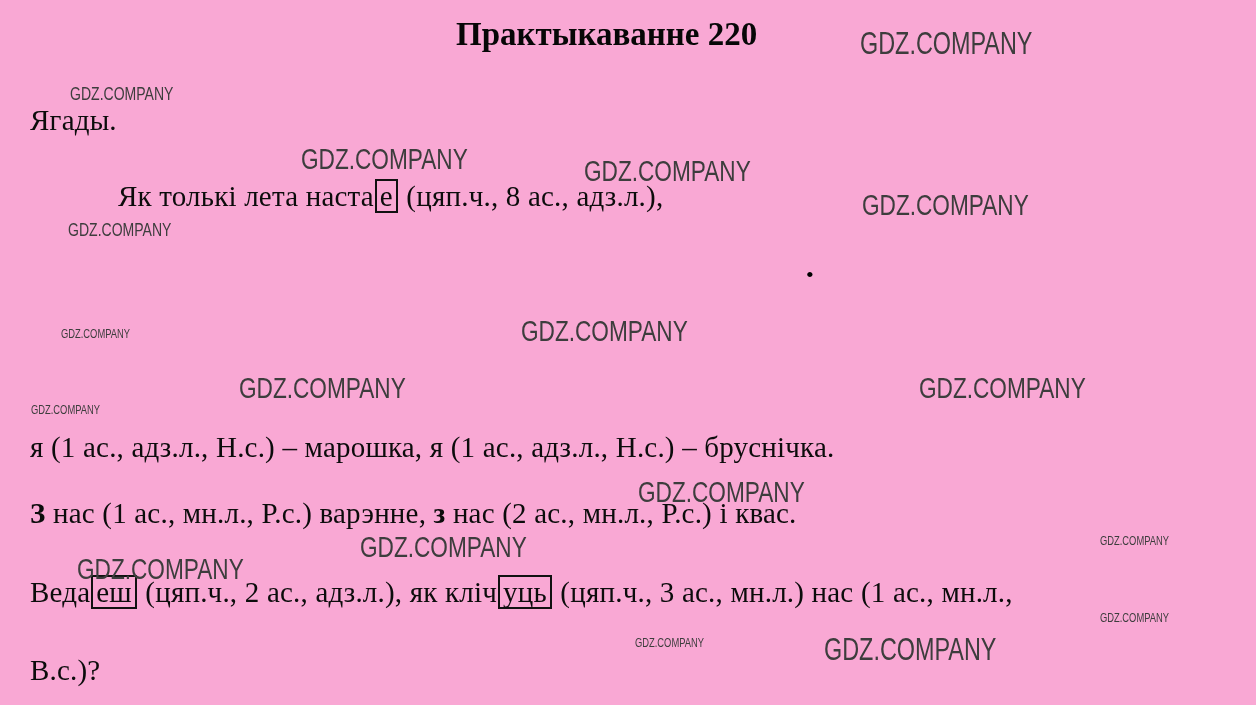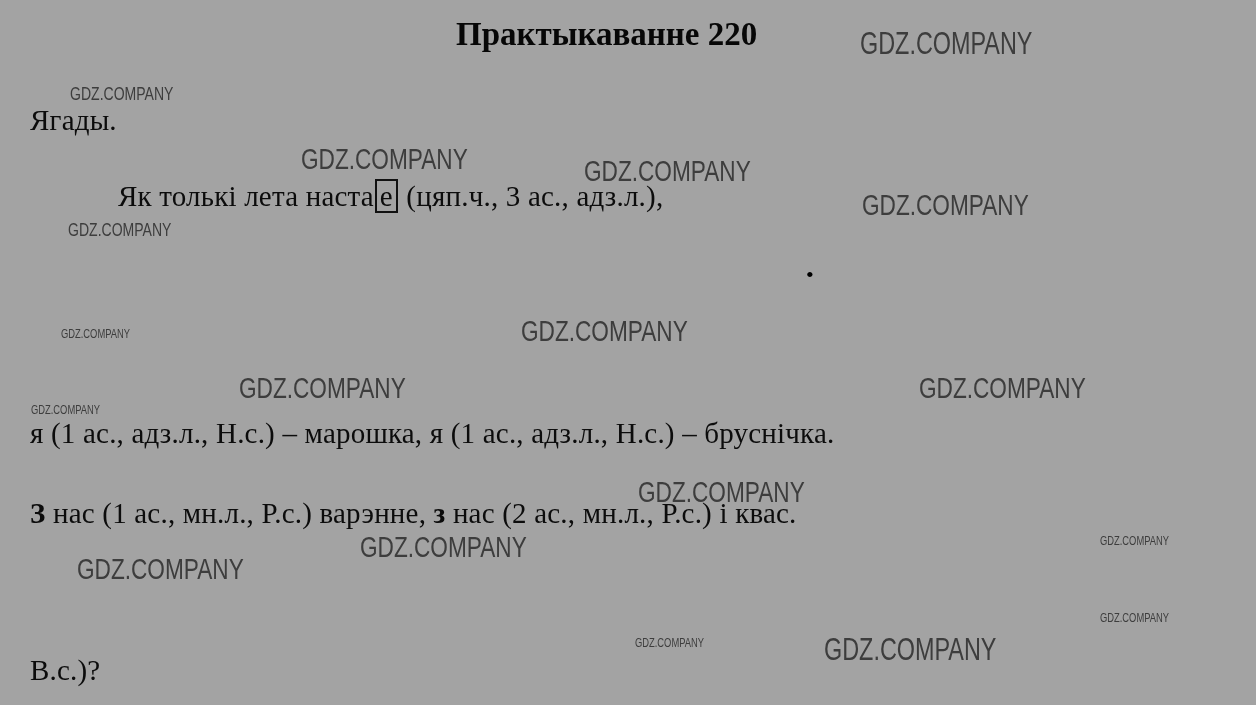--- a/index.html
+++ b/index.html
@@ -1,34 +1,34 @@
 <!DOCTYPE html>
 <html><head>
 <meta charset="utf-8">
 <style>
   html,body{margin:0;padding:0;background:#ffffff;}
   body{
     width:1256px;height:705px;position:relative;overflow:hidden;
     font-family:"Liberation Serif", serif;color:#0c0c0c;
   }
-  .page{position:absolute;inset:0;background:#a3a3a3;}
+  .page{position:absolute;inset:0;background:#f9a8d4;}
   .title{
     position:absolute;left:456px;top:16px;margin:0;
     font-size:33px;font-weight:bold;white-space:nowrap;
     font-family:"Liberation Serif", serif;color:#070707;
   }
   .line{
     position:absolute;font-size:29px;line-height:36px;white-space:nowrap;
     letter-spacing:0.2px;color:#0c0c0c;
   }
   .l1{left:30px;top:94px;margin-top:8px;}
   .l2{left:118px;top:178px;}
   .l3{left:30px;top:255px;}
   .l4{left:30px;top:335px;}
-  .l5{left:30px;top:415px;text-align:right;}
+  .l5{left:30px;top:429px;text-align:right;}
   .l6{left:30px;top:495px;}
   .l7{left:30px;top:574px;}
   .l8{left:30px;top:635px;margin-top:17px;}
   .boxed{
     display:inline-block;border:2px solid #111;padding:0 3px;margin:0 1px;
     line-height:1.05;vertical-align:baseline;
   }
   .bold{font-weight:bold;}
   .stray-dot{
     position:absolute;left:806px;top:262px;font-size:22px;color:#000;
@@ -48,35 +48,38 @@
 
 <div class="page">
 
   <h1 class="title">Практыкаванне 220</h1>
 
   <div class="line l1">
     <span>Ягады.</span>
   </div>
 
   <div class="line l2">
-    <span>Як толькі лета наста</span><span class="boxed">е</span><span> (цяп.ч., 3 ас., адз.л.),</span>
+    <span>Як толькі лета наста</span><span class="boxed">е</span><span> (цяп.ч., 8 ас., адз.л.),</span>
   </div>
 
 
   <span class="stray-dot">•</span>
 
 
   <div class="line l5">
     <span>я (1 ас., адз.л., Н.с.) – марошка, я (1 ас., адз.л., Н.с.) – бруснічка.</span>
   </div>
 
   <div class="line l6">
     <span class="bold">З</span><span> нас (1 ас., мн.л., Р.с.) варэнне, </span><span class="bold">з</span><span> нас (2 ас., мн.л., Р.с.) і квас.</span>
   </div>
 
+  <div class="line l7">
+    <span>Веда</span><span class="boxed">еш</span><span> (цяп.ч., 2 ас., адз.л.), як кліч</span><span class="boxed">уць</span><span> (цяп.ч., 3 ас., мн.л.) нас (1 ас., мн.л.,</span>
+  </div>
 
   <div class="line l8">
     <span>В.с.)?</span>
   </div>
 
   <div class="wm wm-lg" style="left:860px;top:26px;">GDZ.COMPANY</div>
   <div class="wm wm-sm" style="left:70px;top:84px;">GDZ.COMPANY</div>
   <div class="wm wm-md" style="left:301px;top:142px;">GDZ.COMPANY</div>
   <div class="wm wm-md" style="left:584px;top:154px;">GDZ.COMPANY</div>
   <div class="wm wm-md" style="left:862px;top:188px;">GDZ.COMPANY</div>

